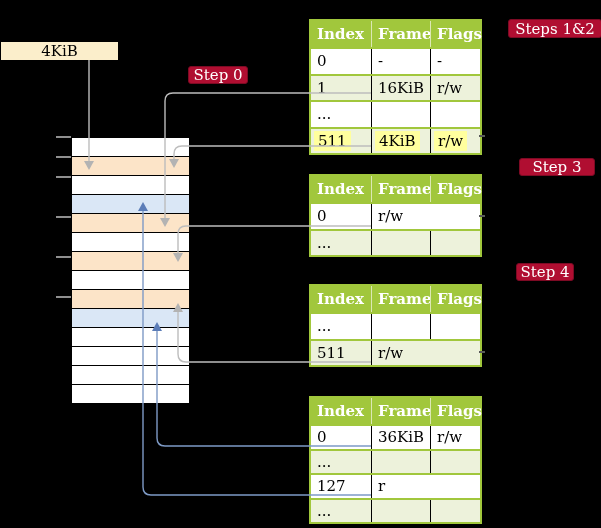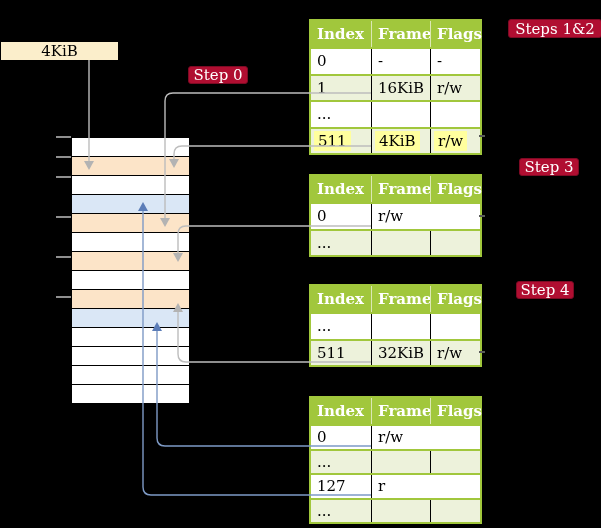--- a/index.html
+++ b/index.html
@@ -19,22 +19,22 @@
     display:flex;align-items:center;justify-content:center;
   }
   
   .badge{
     position:absolute;background:#B00E31;border:1px solid #7D0A24;border-radius:3px;
     color:#fff;font-size:15px;display:flex;align-items:center;justify-content:center;
     box-sizing:border-box;padding:0 10px;white-space:nowrap;
   }
   #badge-step0 {left:188px;top:42px;width:60px;height:18px;margin-top:24px;}
   #badge-steps12{left:508px;top:19px;width:94px;height:19px;}
-  #badge-step3 {left:519px;top:158px;width:60px;height:18px;}
-  #badge-step4 {left:516px;top:281px;width:58px;height:18px;}
+  #badge-step3 {left:519px;top:158px;width:76px;height:18px;}
+  #badge-step4 {left:516px;top:263px;width:58px;height:18px;}
   
   .pt{
     position:absolute;left:309px;width:173px;box-sizing:border-box;
     border:2px solid #A1C73C;background:#fff;
   }
   .hrow{display:flex;height:26px;background:#A1C73C;}
   .hcell{
     box-sizing:border-box;display:flex;align-items:center;padding-left:6px;
     color:#fff;font-weight:bold;font-size:15px;border-left:1px solid #DCE8B4;
   }
@@ -167,37 +167,37 @@
         <div class="cell c0">
           <span>...</span>
         </div>
         <div class="cell c1"></div>
         <div class="cell c2"></div>
       </div>
       <div class="row shaded">
         <div class="cell c0">
           <span>511</span>
         </div>
-        <div class="cell c1">
-          <span>32KiB</span>
-        </div>
         <div class="cell c2">
           <span>r/w</span>
         </div>
       </div>
     </div>
   <div class="pt pt--t4" style="top:396px">
       <div class="hrow">
         <div class="hcell c0">Index</div>
         <div class="hcell c1">Frame</div>
         <div class="hcell c2">Flags</div>
       </div>
       <div class="row">
         <div class="cell c0">
           <span>0</span>
+        </div>
+        <div class="cell c1">
+          <span>36KiB</span>
         </div>
         <div class="cell c2">
           <span>r/w</span>
         </div>
       </div>
       <div class="row shaded">
         <div class="cell c0">
           <span>...</span>
         </div>
         <div class="cell c1"></div>

